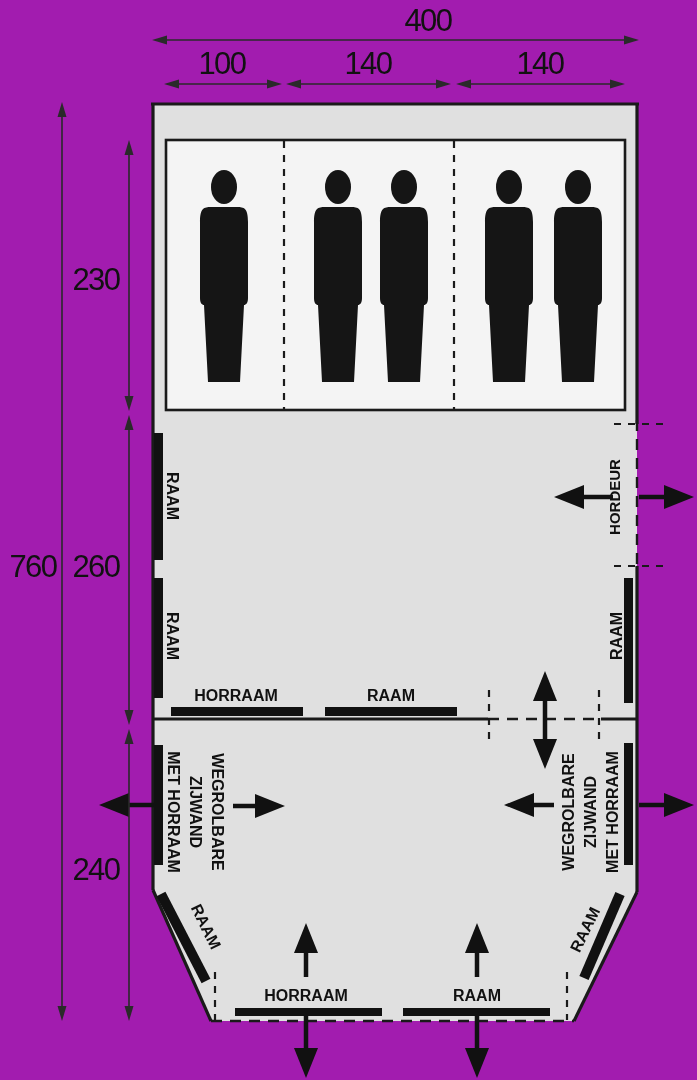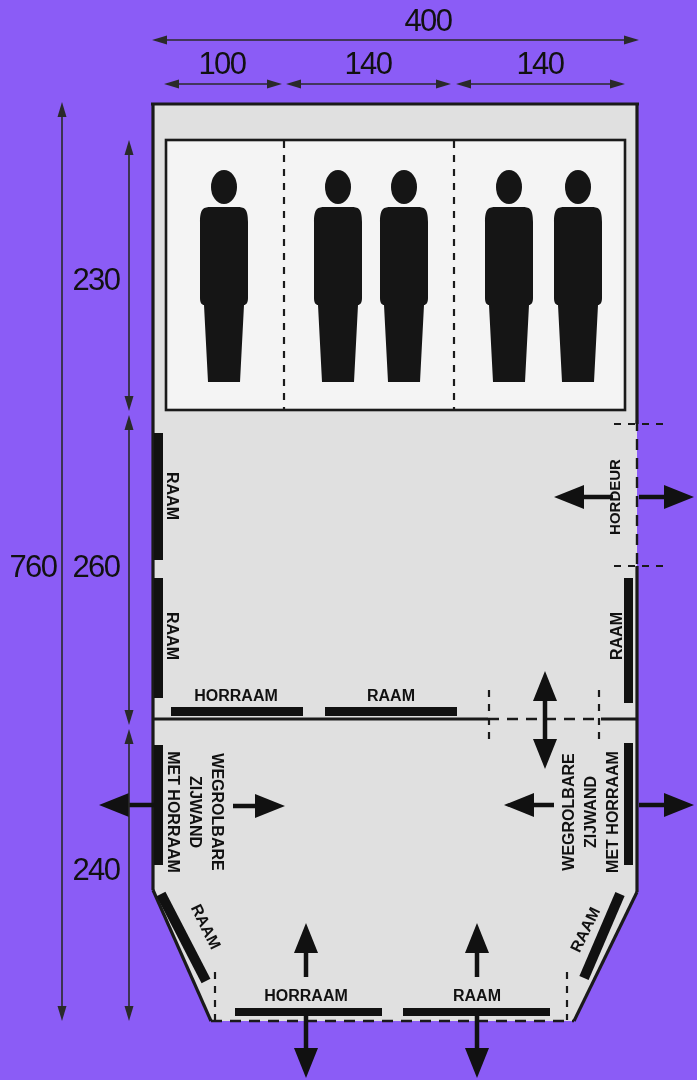--- a/index.html
+++ b/index.html
@@ -1,16 +1,16 @@
 <!DOCTYPE html>
 <html><head>
 <meta charset="utf-8">
 <style>
   html,body{margin:0;padding:0;background:#ffffff;}
-  .stage{position:relative;width:697px;height:1080px;background:#8b5cf6;overflow:hidden;
+  .stage{position:relative;width:697px;height:1080px;background:#a21caf;overflow:hidden;
          font-family:"Liberation Sans",sans-serif;}
   svg{display:block;}
   .dim-num{font-family:"Liberation Sans",sans-serif;font-size:31px;fill:#111;letter-spacing:-1.5px;}
   .lbl{font-family:"Liberation Sans",sans-serif;font-size:16px;font-weight:bold;fill:#111;}
   .lbl-sm{font-family:"Liberation Sans",sans-serif;font-size:15px;font-weight:bold;fill:#111;}
   .dimline{stroke:#2a2a2a;stroke-width:1.6;fill:none;}
   .dimhead{fill:#2a2a2a;stroke:none;}
   .wall{stroke:#1a1a1a;stroke-width:3.2;fill:none;}
   .wall-dash{stroke:#1a1a1a;stroke-width:2.4;fill:none;stroke-dasharray:11 8;}
   .inner-dash{stroke:#1a1a1a;stroke-width:2.2;fill:none;stroke-dasharray:7 7;}

